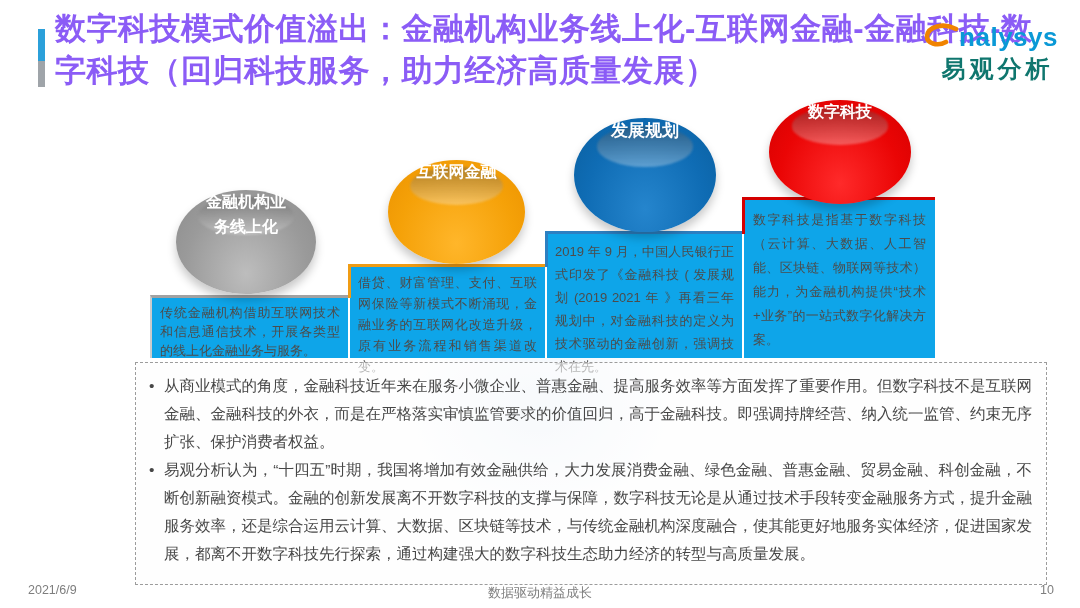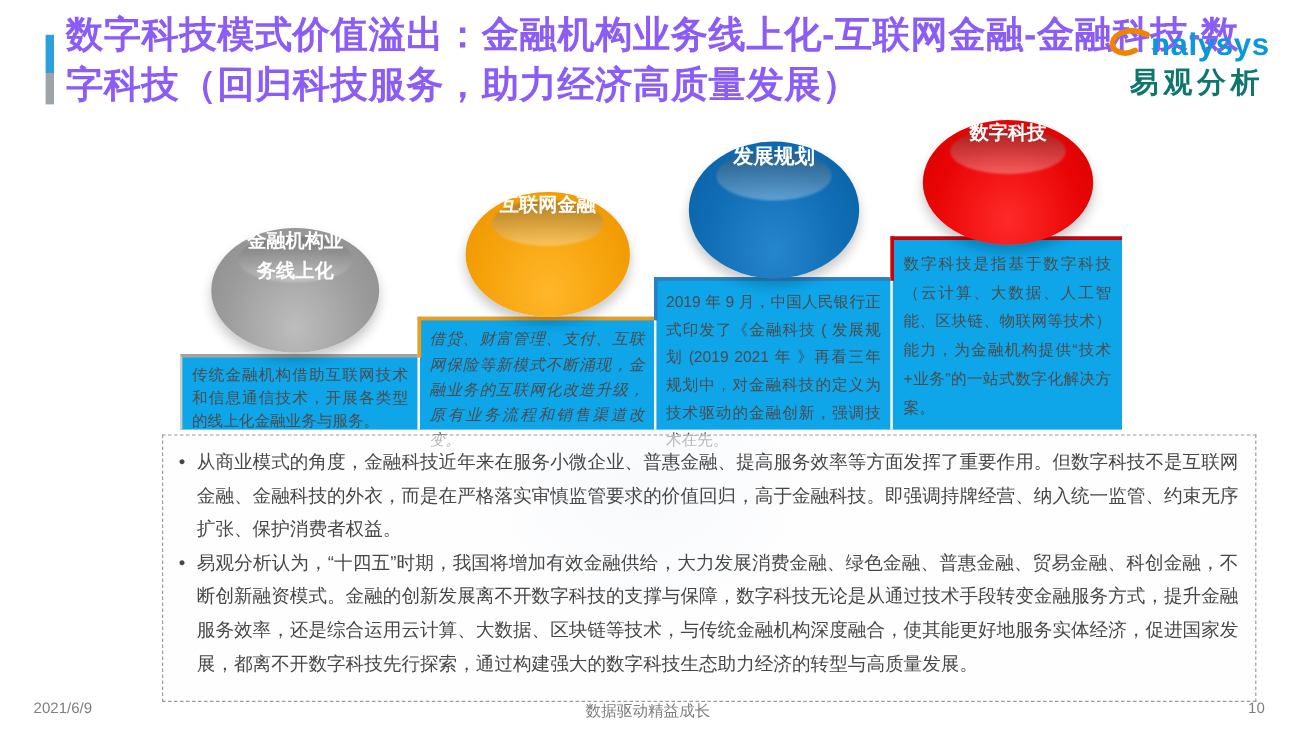--- a/index.html
+++ b/index.html
@@ -24,21 +24,21 @@
 
   
   .stairs{position:absolute;left:150px;top:197px;width:785px;height:161px;}
   .step{position:absolute;background:#0ea5e9;box-sizing:border-box;}
   .step p{margin:0;padding:5px 8px;font-size:13px;color:#4c4c4c;text-align:justify;}
   .step1{left:0;top:98px;width:198px;height:63px;border-top:3px solid #a2a2a2;border-left:2px solid #cccccc;}
   .step2{left:198px;top:67px;width:197px;height:94px;border-top:3px solid #f09c14;border-left:2px solid #fff;}
   .step3{left:395px;top:34px;width:197px;height:127px;border-top:3px solid #2c80c2;border-left:2px solid #fff;}
   .step4{left:592px;top:0;width:193px;height:161px;border-top:3px solid #d40000;border-left:2px solid #fff;}
   .step1 p{line-height:19px;}
-  .step2 p{line-height:21px;font-style:italic;}
+  .step2 p{line-height:21px;}
   .step3 p{line-height:23px;padding-top:6px;}
   .step4 p{line-height:24px;padding:8px 9px;}
   .riser{position:absolute;width:3px;}
   .riser2{left:198px;top:67px;height:34px;background:#f09c14;}
   .riser3{left:395px;top:34px;height:36px;background:#2c80c2;}
   .riser4{left:592px;top:0;height:37px;background:#d40000;}
 
   
   .ball{position:absolute;border-radius:50%;display:flex;justify-content:center;
         color:#fff;font-weight:700;text-align:center;box-shadow:0 6px 10px rgba(0,0,0,.22);}

